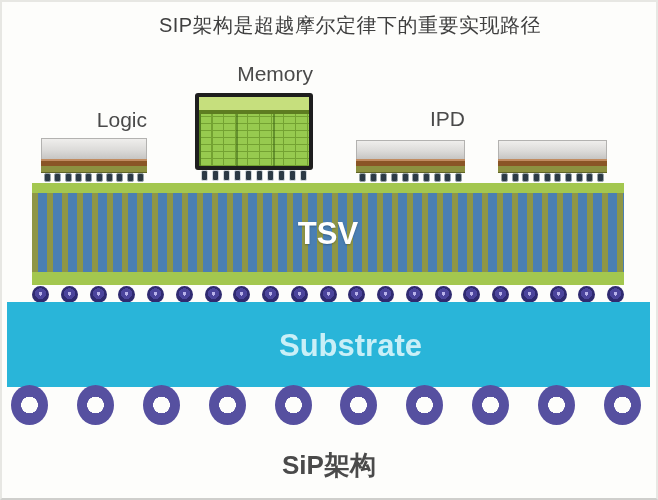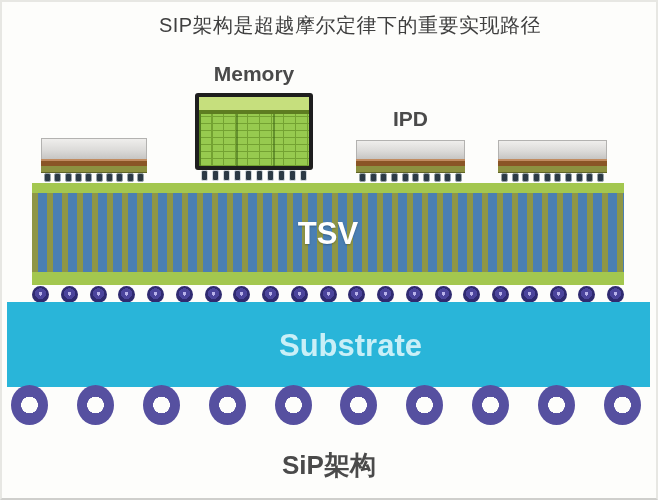--- a/index.html
+++ b/index.html
@@ -16,22 +16,22 @@
     overflow:hidden;
   }
   .title{
     position:absolute;top:10px;left:0;width:100%;
     text-align:center;
     font-size:20px;color:var(--title-text,#3f3f3f);
     letter-spacing:0.5px;
     padding-left:21px;
   }
   .chip-label{
-    position:absolute;text-align:center;
-    font-size:21px;font-weight:bold;color:var(--label-text,#4a4a4a);
+    position:absolute;text-align:right;
+    font-size:21px;font-weight:normal;color:var(--label-text,#4a4a4a);
   }
   .lbl-logic{left:39px;width:106px;top:106px;}
   .lbl-memory{left:193px;width:118px;top:60px;}
   .lbl-ipd{left:354px;width:109px;top:105px;}
   .lbl-mems{left:496px;width:109px;top:105px;}
 
   
   .chip-std{position:absolute;display:flex;flex-direction:column;}
   .chip-logic{left:39px;top:136px;width:106px;height:45px;}
   .chip-ipd{left:354px;top:138px;width:109px;height:43px;}
@@ -144,20 +144,21 @@
     font-size:26px;font-weight:600;color:var(--caption-text,#4a4a4a);
   }
 </style>
 </head>
 <body>
 
 <div class="page">
 
   <div class="title">SIP架构是超越摩尔定律下的重要实现路径</div>
 
+  <div class="chip-label lbl-logic">Logic</div>
   <div class="chip-label lbl-memory">Memory</div>
   <div class="chip-label lbl-ipd">IPD</div>
 
   <div class="chip-std chip-logic">
     <div class="chip-gray"></div>
     <div class="chip-brown"></div>
     <div class="chip-olive"></div>
     <div class="bump-row">
         <div class="bump"></div>
         <div class="bump"></div>

